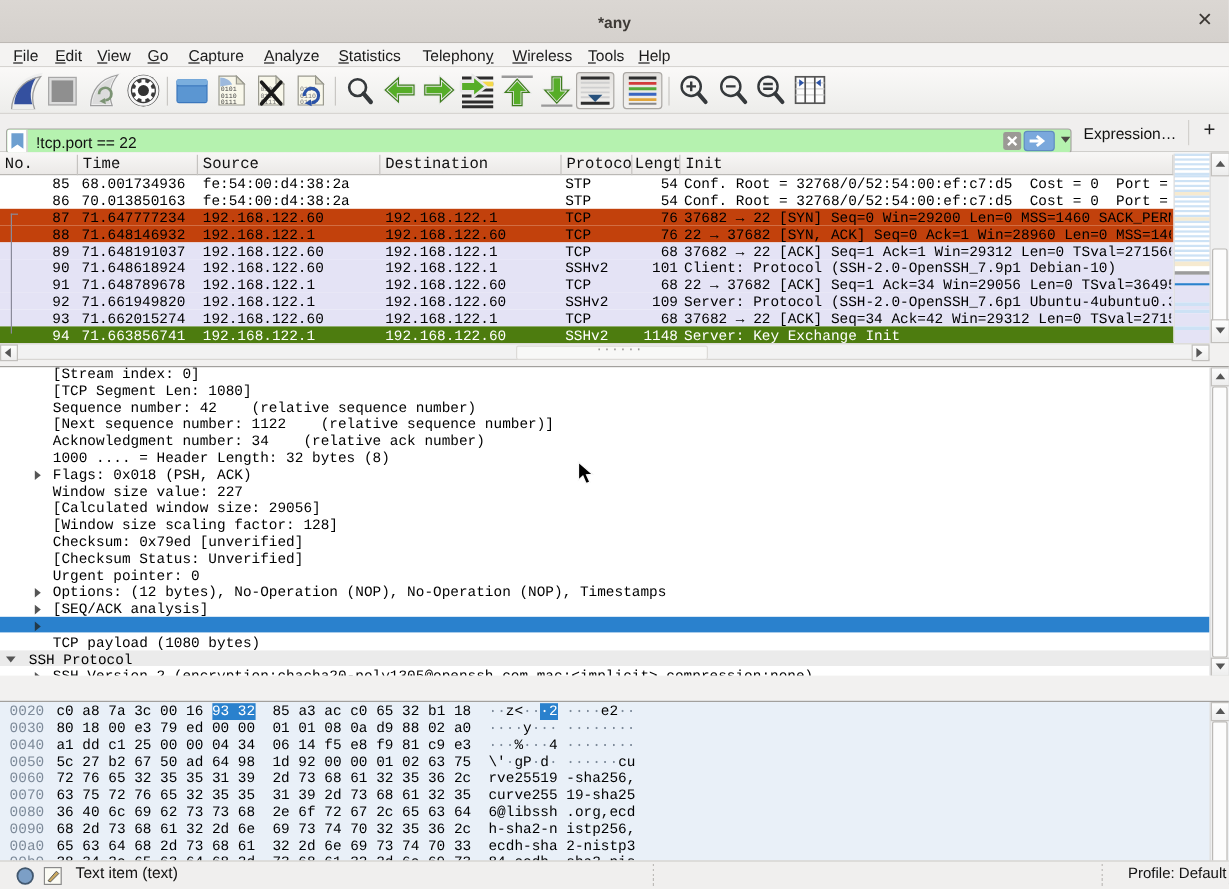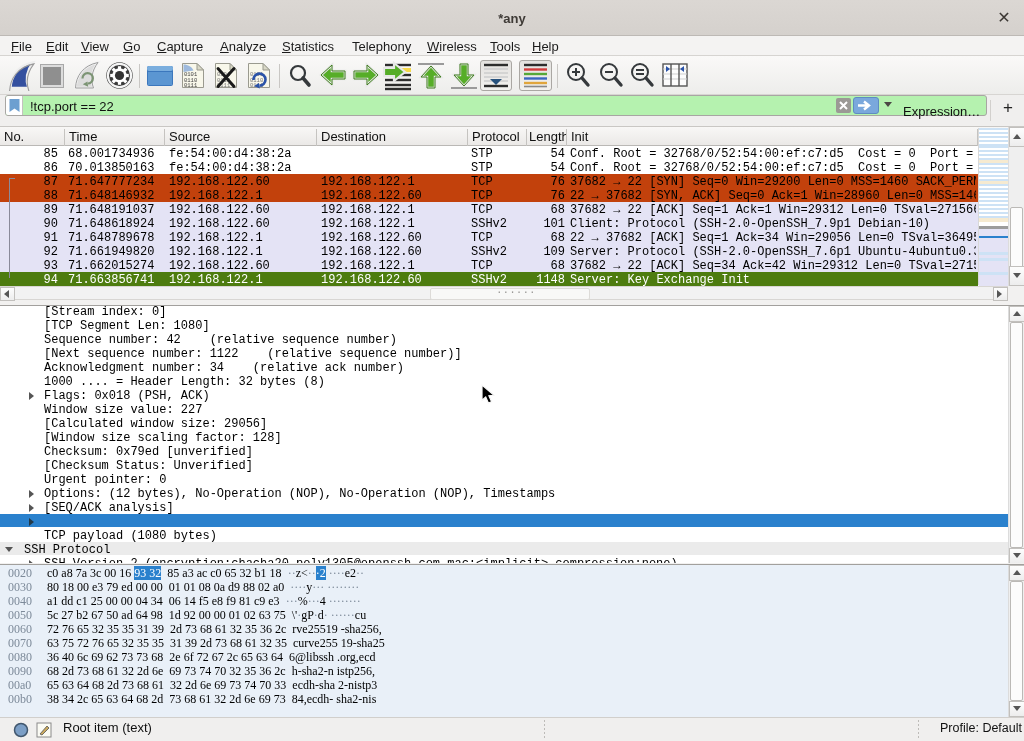--- a/index.html
+++ b/index.html
@@ -22,34 +22,34 @@
 
 
 #toolbar { left:0; top:56px; width:1024px; height:39px;
   background:linear-gradient(#faf9f8,#ededeb); border-bottom:1px solid #d7d5d2; }
 .tbsep { position:absolute; top:8px; width:1px; height:24px; background:#c9c7c4; }
 .tbtn { position:absolute; top:5px; }
 .pressed { border:1px solid #aaa7a3; border-radius:3px; background:linear-gradient(#e4e2df,#f2f1ef); }
 
 
 #filterbar { left:0; top:95px; width:1024px; height:32px; background:#f0efee; border-bottom:1px solid #c9c7c4; }
-#filterbox { left:5px; top:0; width:982px; height:21px; background:#b5f2af; border:1px solid #a8a6a3; border-radius:3px; overflow:hidden; }
+#filterbox { left:5px; top:12px; width:888px; height:21px; background:#b5f2af; border:1px solid #a8a6a3; border-radius:3px; overflow:hidden; }
 #bookmark { left:0px; top:0px; width:17px; height:19px; background:#ffffff; border-right:1px solid #c4c2bf; }
 #ftext { left:24px; top:3px; font-size:13px; color:#111; }
 #fxbtn { left:830px; top:2px; width:15px; height:15px; background:#9b9995; border-radius:2px; }
 #fgo { left:847px; top:1px; width:26px; height:17px; background:#7aa8dc; border:1px solid #5f8cc0; border-radius:3px; }
 #fdrop { left:878px; top:6px; width:0; height:0; border-left:4px solid transparent; border-right:4px solid transparent; border-top:5px solid #4b4844; }
 #fexpr { left:903px; top:9px; font-size:13px; color:#111; }
 #fsep2 { left:990px; top:5px; width:1px; height:21px; background:#d2d0cd; }
 #fplus { left:1003px; top:3px; font-size:17px; color:#222; }
 
 
 #plist { left:0; top:127px; width:1024px; height:159px; background:#fff; }
 #phead { left:0; top:0; width:1024px; height:19px; background:linear-gradient(#f8f7f6,#ebe9e7); border-bottom:1px solid #bab8b5; }
-#phead div { position:absolute; top:2px; font-size:13px; color:#111; border-right:1px solid #c5c3c0; height:17px; padding-left:4px; overflow:hidden; white-space:nowrap; }
+#phead div { position:absolute; top:2px; font-size:13px; color:#111; border-right:1px solid #c5c3c0; height:17px; padding-left:4px; overflow:hidden; white-space:nowrap;font-family:Liberation Mono, monospace; }
 .prow { position:absolute; left:0; width:978px; height:14px; }
 .prow div { position:absolute; top:1px; overflow:hidden; }
 .c-no { left:0; width:58px; text-align:right; }
 .c-time { left:68px; width:96px; }
 .c-src { left:169px; width:147px; }
 .c-dst { left:321px; width:146px; }
 .c-proto { left:471px; width:55px; }
 .c-len { left:527px; width:38px; text-align:right; }
 .c-info { left:570px; width:406px; }
 .row-gray { background:#c2410c; }
@@ -68,21 +68,21 @@
 
 #details { left:0; top:305px; width:1024px; height:258px; background:#fff; border-top:1px solid #a2a09d; overflow:hidden; }
 #details .dl { position:absolute; left:0; width:1008px; height:13px; }
 #details .txt { position:absolute; left:44px; top:1px; }
 .tri { position:absolute; width:0; height:0; }
 .dsel { background:#2a81cd; }
 .dsel .txt { color:#fff;margin-top:40px; }
 .dgray { background:#ebebeb; }
 
 
-#hexpane { left:0; top:564px; width:1024px; height:153px; background:#e9f0f8; border-top:1px solid #a2a09d; overflow:hidden;font-family:Liberation Serif, serif; }
+#hexpane { left:0; top:584px; width:1024px; height:153px; background:#e9f0f8; border-top:1px solid #a2a09d; overflow:hidden; }
 .hexrow { position:absolute; left:8px; height:14px; }
 .off { color:#7d8a99; }
 .hl { background:#2a81cd; color:#fff; }
 .dim { color:#7d8a99; }
 
 
 #statusbar { left:0; top:717px; width:1024px; height:24px; background:#f0efee; border-top:1px solid #d1cfcc; }
 #statusbar .st { position:absolute; top:2px; font-size:13px; color:#111; white-space:nowrap; }
 .dotsep { position:absolute; top:2px; width:1px; height:20px;
   background:repeating-linear-gradient(#bdbbb8 0 2px, transparent 2px 4px); }
@@ -339,21 +339,21 @@
  </div></div>
 
 <div id="statusbar" class="abs">
   <svg class="abs" style="left:13px;top:4px" width="16" height="16">
     <circle cx="8" cy="8" r="6.5" fill="#7c9fc6" stroke="#41576e" stroke-width="1.5"></circle>
   </svg>
   <svg class="abs" style="left:36px;top:4px" width="16" height="16">
     <rect x="1" y="1" width="14" height="14" fill="#fbfbf4" stroke="#8a8a8a"></rect>
     <path d="M4 12 L11 4 L13 6 L6 13 Z" fill="#caa95e" stroke="#555" stroke-width="0.8"></path>
   </svg>
-  <div class="st abs" style="left:63px">Root item (text)</div>
+  <div class="st abs" style="left:63px">Text item (text)</div>
   <div class="dotsep abs" style="left:544px"></div>
   <div class="dotsep abs" style="left:918px"></div>
   <div class="st abs" style="left:940px;font-size:12.5px;top:3px">Profile: Default</div>
 </div>
 
 <svg class="abs" style="left:481px;top:384px" width="15" height="22" viewBox="0 0 15 22">
   <path d="M1 1 L1 16.2 L4.7 12.9 L7.4 19.1 L10.6 17.7 L7.9 11.7 L13 11.3 Z" fill="#000" stroke="#f8f8f8" stroke-width="1.2"></path>
 </svg>
 
 </div>

